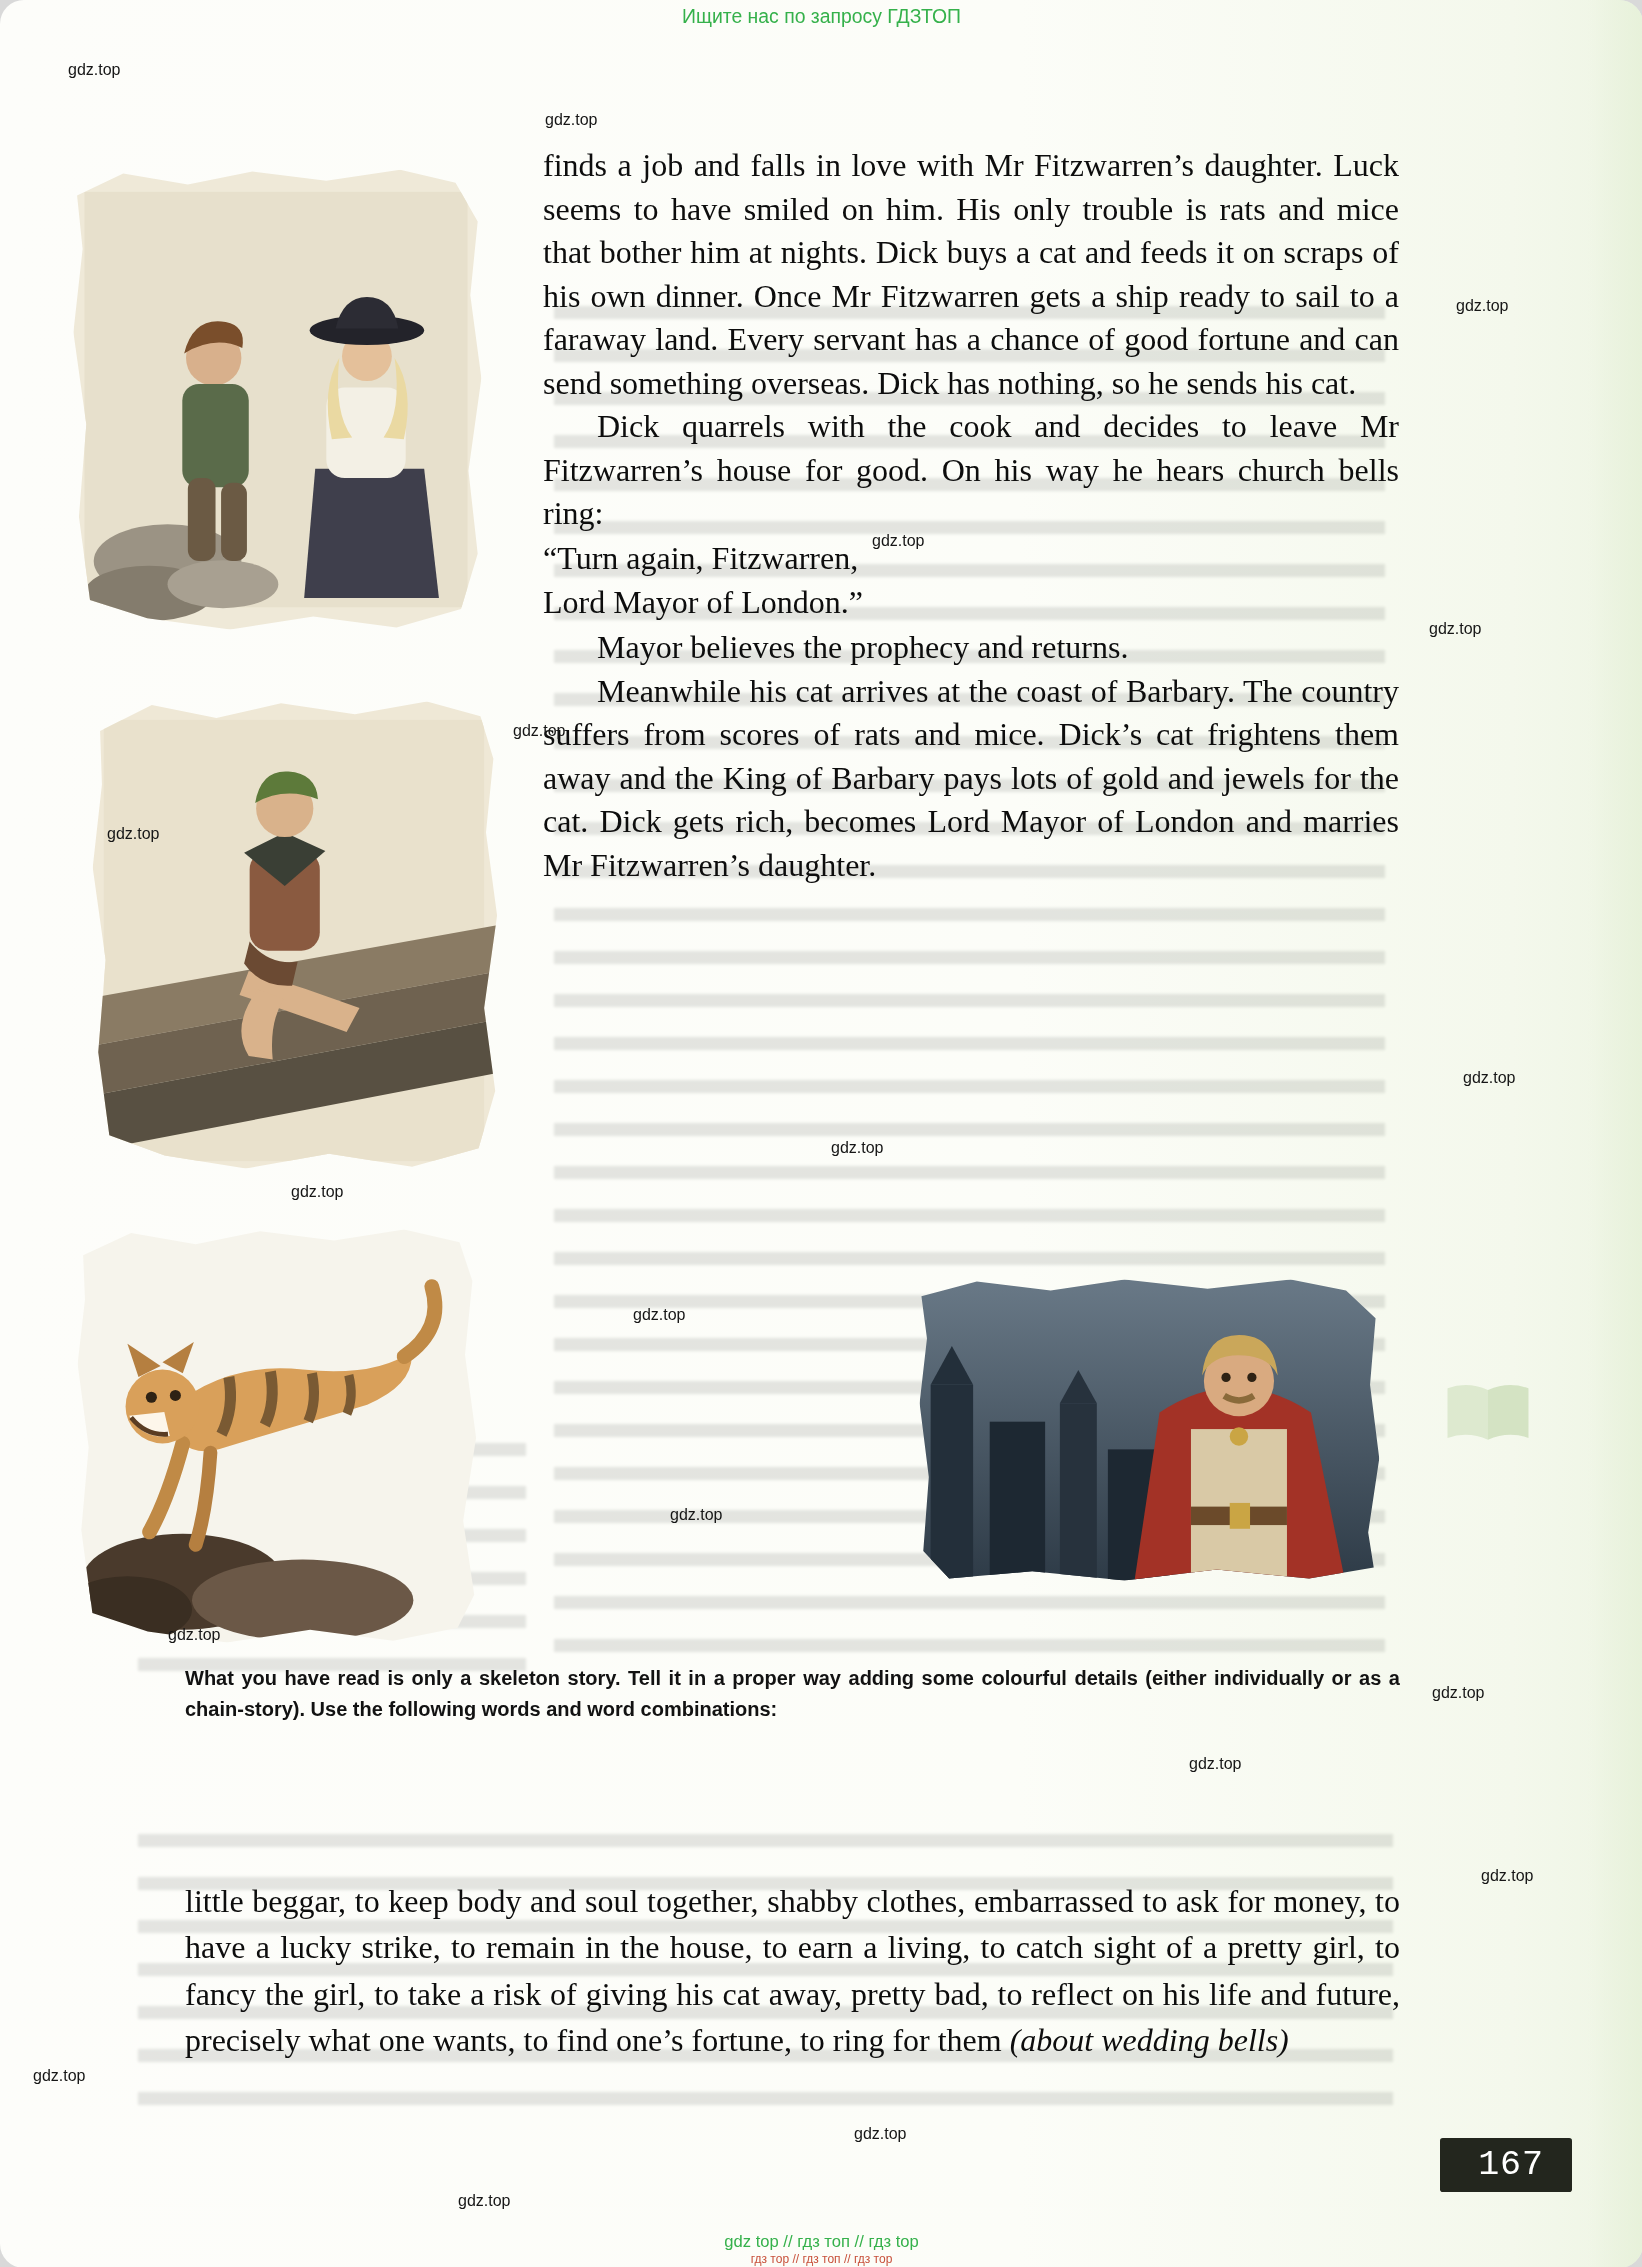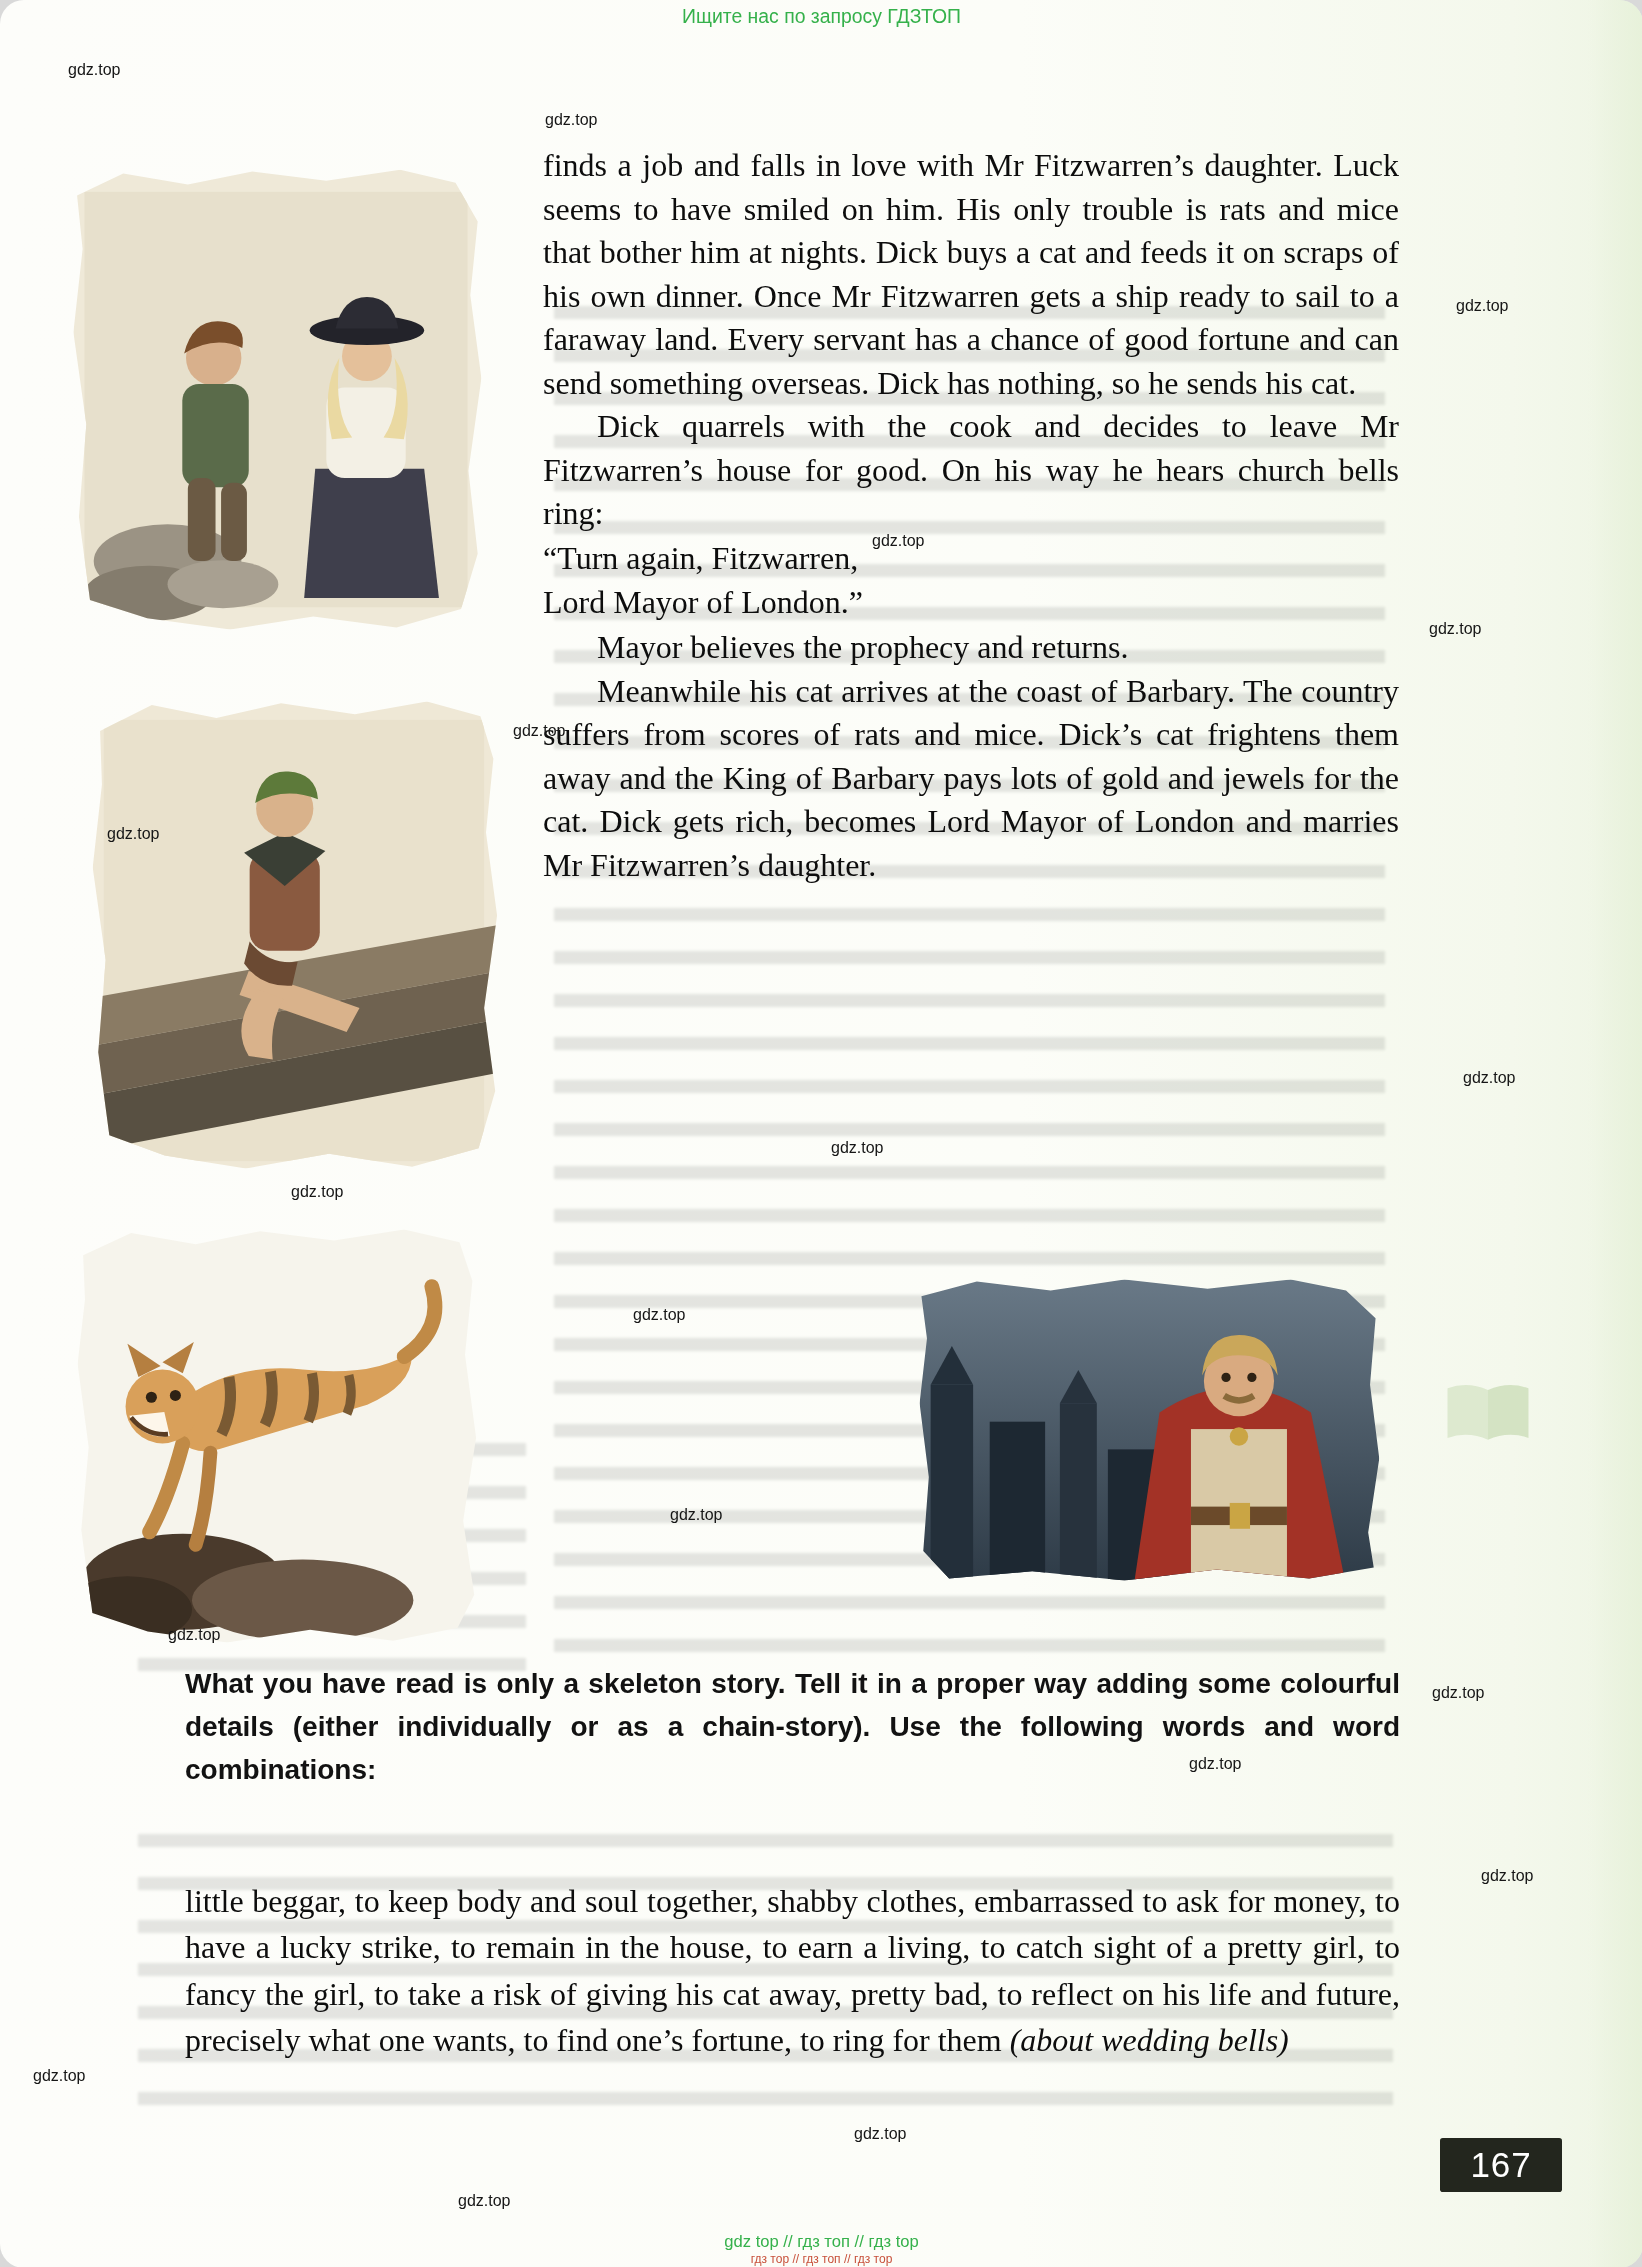--- a/index.html
+++ b/index.html
@@ -32,33 +32,33 @@
     font-size:32px;line-height:1.36;text-align:justify;
   }
   .story p{margin:0;}
   .story p.indent{text-indent:54px;}
   .quoteblock{margin:1.8px 0;text-align:left;}
   .quote-l1{margin-left:89px;}
   .quote-l2{margin-left:157px;}
   .task{
     position:absolute;left:185px;top:1663px;width:1215px;z-index:4;
     font-family:"Liberation Sans", sans-serif;font-weight:bold;
-    font-size:28px;line-height:1.53;text-align:justify;color:#121212;
+    font-size:20px;line-height:1.53;text-align:justify;color:#121212;
   }
   .wordlist{
     position:absolute;left:185px;top:1878px;width:1215px;z-index:4;
     font-size:32px;line-height:1.45;text-align:justify;
   }
   .wordlist .it{font-style:italic;}
   .illus{position:absolute;z-index:3;}
   .pagenum{
     position:absolute;left:1440px;top:2138px;width:122px;height:54px;z-index:5;
     background:#23261e;color:#ffffff;border-radius:2.8px;
     display:flex;align-items:center;justify-content:center;
-    font-family:Liberation Sans, sans-serif;font-size:35px;letter-spacing:0.9px;
+    font-family:Liberation Mono, monospace;font-size:35px;letter-spacing:0.9px;padding-left:10px;
   }
   .promo-bottom1{
     position:absolute;top:2232px;left:0;right:0;z-index:6;text-align:center;
     font-family:"Liberation Sans", sans-serif;font-size:16.6px;color:#35b14b;
   }
   .promo-bottom2{
     position:absolute;top:2252px;left:0;right:0;z-index:6;text-align:center;
     font-family:"Liberation Sans", sans-serif;font-size:12px;color:#c8503a;
   }
   .bookicon{position:absolute;left:1442px;top:1377px;z-index:2;opacity:.85;}

